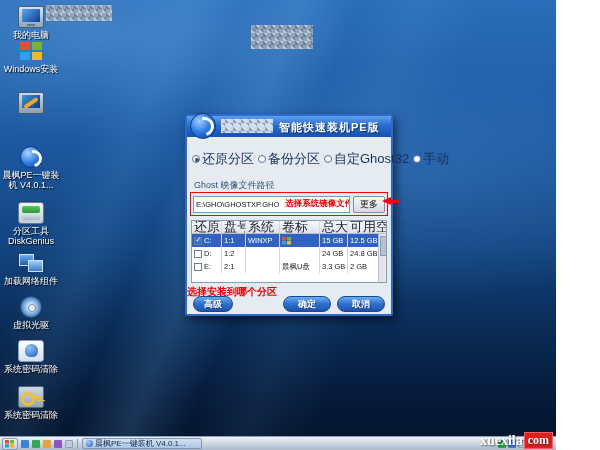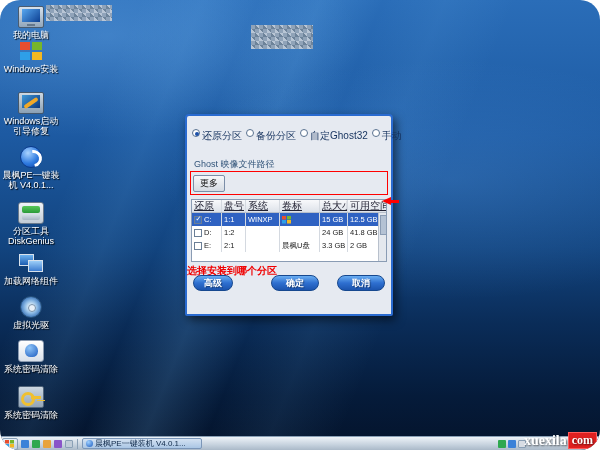--- a/index.html
+++ b/index.html
@@ -1,26 +1,25 @@
 <!DOCTYPE html>
 <html><head>
 <meta charset="utf-8">
 <style>
   * { margin:0; padding:0; box-sizing:border-box; }
   html,body { width:600px; height:450px; overflow:hidden; }
   body { font-family:"Liberation Sans","DejaVu Sans",sans-serif; }
 
-  #screen { position:absolute; width:600px; height:450px; overflow:hidden;
+  #screen { position:absolute; width:556px; height:450px; overflow:hidden;
     background:
       radial-gradient(ellipse 480px 200px at 75% 40%, rgba(110,180,255,.20), transparent 60%),
       radial-gradient(ellipse 420px 170px at 18% 8%, rgba(130,195,255,.28), transparent 60%),
       linear-gradient(112deg, transparent 18%, rgba(130,200,255,.10) 26%, transparent 33%,
         rgba(130,200,255,.16) 41%, transparent 49%, rgba(130,200,255,.08) 57%, transparent 66%),
       linear-gradient(180deg,#2a6db8 0%,#1d5aa2 30%,#12447f 55%,#0a2c58 72%,#051b3a 88%,#04132b 100%);
-    border-radius: 20px;
   }
 
   
   .mosaic { position:absolute; background-color:#9aa8b8;
     background-image:
       linear-gradient(45deg, rgba(255,255,255,.45) 25%, transparent 25%, transparent 75%, rgba(255,255,255,.45) 75%),
       linear-gradient(45deg, rgba(60,80,100,.4) 25%, transparent 25%, transparent 75%, rgba(60,80,100,.4) 75%);
     background-size:8px 8px; background-position:0 0,4px 4px; opacity:.9; }
   .m1 { left:46px; top:5px; width:66px; height:16px; }
   .m2 { left:251px; top:25px; width:62px; height:24px; }
@@ -71,59 +70,59 @@
     box-shadow:3px 4px 10px rgba(0,0,0,.55); z-index:5; }
   .titlebar { position:relative; height:21px; background:linear-gradient(#5ea0ec,#2a6ed2 45%,#1551b0); border-radius:2px 2px 0 0; }
   .title-text { position:absolute; left:92px; top:4px; color:#fff; font-size:11px; font-weight:bold; letter-spacing:1px; text-shadow:1px 1px 1px rgba(0,0,0,.55); white-space:nowrap; }
   .logo { position:absolute; left:3px; top:-3px; width:26px; height:26px; border-radius:50%;
     background:radial-gradient(circle at 35% 30%,#9fd0ff,#2e7ae0 48%,#0a3f9e); border:1px solid #083a8c; }
   .logo::before { content:""; position:absolute; left:4px; top:3px; width:13px; height:13px; border:3px solid #fff;
     border-color:#fff #fff transparent transparent; border-radius:50%; transform:rotate(30deg); }
   .dbody { position:relative; height:177px; font-size:9px; color:#222; }
 
   .mode-row { position:absolute; left:5px; top:13px; right:2px; display:flex; align-items:center; gap:4px; white-space:nowrap; }
-  .radio-item { display:flex; gap:2px; font-size:10px; color:#15325e; }
+  .radio-item { display:flex; align-items:center; gap:2px; font-size:13px; color:#15325e; }
   .rdot { width:8px; height:8px; border-radius:50%; background:#fff; border:1px solid #5a7290; position:relative; flex:none; }
   .rdot.on::after { content:""; position:absolute; left:1.5px; top:1.5px; width:4px; height:4px; border-radius:50%; background:#1c50a8; }
 
   .path-label { position:absolute; left:7px; top:42px; color:#33557a; font-size:9px; }
 
   .red-box { position:absolute; left:3px; top:55px; width:198px; height:24px; border:1px solid #ff0000;
     display:flex; align-items:center; gap:3px; padding:0 2px; }
   .combo { flex:1; height:17px; background:#fff; border:1px solid #7b94b4; display:flex; align-items:center; overflow:hidden; }
   .combo .path { font-size:7.5px; color:#111; padding-left:2px; white-space:nowrap; }
   .combo .hint { font-size:8.5px; font-weight:bold; color:#f00000; white-space:nowrap; margin-left:6px; }
   .more-btn { width:32px; height:17px; font-size:9px; color:#111; background:linear-gradient(#f6f8fa,#d5dbe3); border:1px solid #7b8ea8; border-radius:2px; flex:none; }
 
   .ptable { position:absolute; left:4px; top:83px; width:196px; height:63px; background:#fff; border:1px solid #8a9cb4; overflow:hidden; }
   .thead { display:flex; height:13px; background:linear-gradient(#f8f9fb,#dde2e9); border-bottom:1px solid #b8c0cc; }
   .trow { display:flex; height:13px; align-items:center; }
   .trow.sel { background:#2f62c2; color:#fff; }
   .tcell { height:100%; display:flex; align-items:center; padding-left:2px; border-right:1px solid #d4d9e0; font-size:7.5px; overflow:hidden; white-space:nowrap; }
-  .thead .tcell { font-size:10px; color:#223;text-decoration:underline; }
+  .thead .tcell { font-size:13px; color:#223; }
   .c0{width:30px;} .c1{width:24px;} .c2{width:34px;} .c3{width:40px;} .c4{width:28px;} .c5{flex:1; border-right:none;}
   .cb { width:8px; height:8px; background:#fff; border:1px solid #6a7e96; margin-right:2px; position:relative; flex:none; }
   .cb.checked { background:#3a6fc8; }
   .cb.checked::after { content:"\2713"; position:absolute; left:0.5px; top:-1.5px; color:#fff; font-size:7px; }
   .scroll { position:absolute; right:0; top:13px; bottom:0; width:8px; background:#e4e8ee; border-left:1px solid #b8c0cc; }
   .scroll::before { content:""; position:absolute; left:1px; top:2px; width:5px; height:18px; background:#b4c2d4; border:1px solid #8a9cb4; }
 
   .winflag { display:inline-block; width:9px; height:8px; margin-right:2px; flex:none; background:
       linear-gradient(#e84e2e,#e84e2e) 0 0/4px 3.5px no-repeat,
       linear-gradient(#77b62a,#77b62a) 5px 0/4px 3.5px no-repeat,
       linear-gradient(#2e9fe8,#2e9fe8) 0 4.5px/4px 3.5px no-repeat,
       linear-gradient(#f2b822,#f2b822) 5px 4.5px/4px 3.5px no-repeat; }
 
   .sel-hint { position:absolute; left:0; top:148px; width:100%; text-align:left; color:#f00000; font-weight:bold; font-size:10px; }
 
   .btn { position:absolute; top:159px; height:16px; color:#fff; font-size:9px; font-weight:bold;
     background:linear-gradient(#6aaef2,#2e6fd0 50%,#1c54ae); border:1px solid #16488f; border-radius:8px;
     text-shadow:1px 1px 1px rgba(0,0,0,.4); }
   .btn.adv { left:6px; width:40px; }
-  .btn.ok { left:84px; width:48px; }
+  .btn.ok { left:96px; width:48px; }
   .btn.cancel { left:150px; width:48px; }
 
   
   .annot { position:absolute; left:398px; top:190px; width:90px; color:#ff0000; font-weight:bold; font-size:8.5px; line-height:11px; z-index:9; text-shadow:1px 1px 1px rgba(0,0,0,.45); }
   .red-arrow { position:absolute; left:382px; top:197px; width:17px; height:9px; z-index:9; }
   .red-arrow::before { content:""; position:absolute; left:0; top:0; border-top:4.5px solid transparent; border-bottom:4.5px solid transparent; border-right:9px solid #ff0000; }
   .red-arrow::after { content:""; position:absolute; left:8px; top:3px; width:9px; height:3px; background:#ff0000; }
 
   
   #taskbar { position:absolute; left:0; bottom:0; width:600px; height:14px;
@@ -158,21 +157,20 @@
       <div class="dicon-item" style="top: 6px;">
         <div class="dicon i-my-computer"></div>
         <div class="dlabel">我的电脑</div>
       </div>
       <div class="dicon-item" style="top: 40px;">
         <div class="dicon i-windows-install"></div>
         <div class="dlabel">Windows安装</div>
       </div>
       <div class="dicon-item" style="top: 92px;">
         <div class="dicon i-boot-repair"></div>
-        <div class="dlabel">Windows启动引导修复</div>
       </div>
       <div class="dicon-item" style="top: 146px;">
         <div class="dicon i-pe-installer"></div>
         <div class="dlabel">晨枫PE一键装机 V4.0.1...</div>
       </div>
       <div class="dicon-item" style="top: 202px;">
         <div class="dicon i-diskgenius"></div>
         <div class="dlabel">分区工具DiskGenius</div>
       </div>
       <div class="dicon-item" style="top: 252px;">
@@ -187,20 +185,25 @@
         <div class="dicon i-manual-ghost"></div>
         <div class="dlabel">系统密码清除</div>
       </div>
       <div class="dicon-item" style="top: 386px;">
         <div class="dicon i-password-clear"></div>
         <div class="dlabel">系统密码清除</div>
       </div>
     </div>
 
   <div id="dialog">
+    <div class="titlebar">
+      <div class="logo"></div>
+      <div class="mosaic m3"></div>
+      <div class="title-text">智能快速装机PE版</div>
+    </div>
     <div class="dbody">
       <div class="mode-row">
           <span class="radio-item">
             <span class="rdot on"></span>
             <span>还原分区</span>
           </span>
           <span class="radio-item">
             <span class="rdot"></span>
             <span>备份分区</span>
           </span>
@@ -210,20 +213,25 @@
           </span>
           <span class="radio-item">
             <span class="rdot"></span>
             <span>手动</span>
           </span>
         </div>
 
       <div class="path-label">Ghost 映像文件路径</div>
 
       <div class="red-box">
+        <div class="combo">
+          <span class="path">E:\GHO\GHOSTXP.GHO</span>
+          <span class="hint">选择系统镜像文件</span>
+
+        </div>
         <button class="more-btn">更多</button>
       </div>
 
       <div class="ptable">
         <div class="thead">
             <div class="tcell c0">还原</div>
             <div class="tcell c1">盘号</div>
             <div class="tcell c2">系统</div>
             <div class="tcell c3">卷标</div>
             <div class="tcell c4">总大小</div>
@@ -239,21 +247,21 @@
               </div>
               <div class="tcell c4">15 GB</div>
               <div class="tcell c5">12.5 GB</div>
             </div>
             <div class="trow">
               <div class="tcell c0"><span class="cb"></span>D:</div>
               <div class="tcell c1">1:2</div>
               <div class="tcell c2"></div>
               <div class="tcell c3"></div>
               <div class="tcell c4">24 GB</div>
-              <div class="tcell c5">41.8 GB</div>
+              <div class="tcell c5">24.8 GB</div>
             </div>
             <div class="trow">
               <div class="tcell c0"><span class="cb"></span>E:</div>
               <div class="tcell c1">2:1</div>
               <div class="tcell c2"></div>
               <div class="tcell c3">晨枫U盘</div>
               <div class="tcell c4">3.3 GB</div>
               <div class="tcell c5">2 GB</div>
             </div>
           </div>

